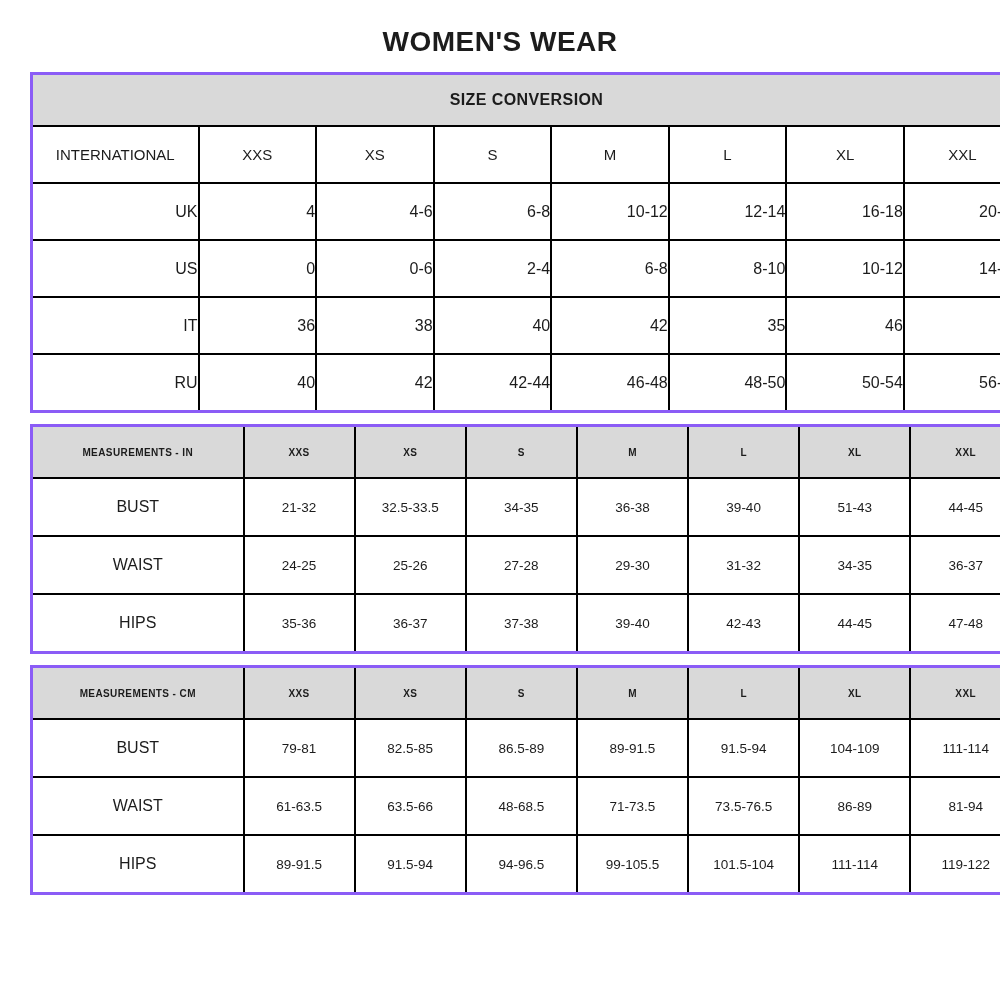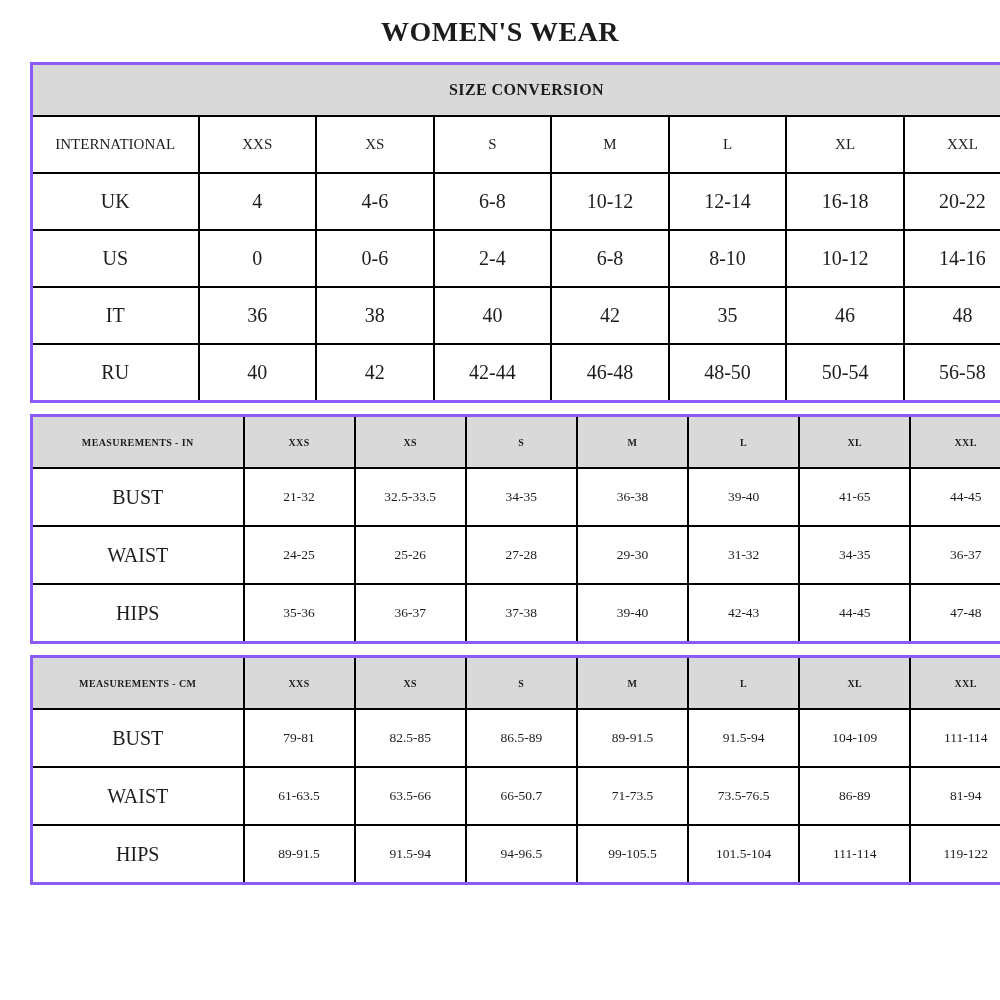--- a/index.html
+++ b/index.html
@@ -6,22 +6,21 @@
     margin: 0;
     padding: 0;
     background: #ffffff;
     width: 1000px;
     font-family: "Liberation Sans", sans-serif;
     color: #1c1c1c;
   }
   .page {
     width: 940px;
     margin: 0 auto;
-    padding-top: 10px;
-    font-family: Liberation Serif, serif;
+    padding-top: 20px;
   }
   .page-title {
     text-align: center;
     font-size: 28px;
     font-weight: 700;
     letter-spacing: 0.5px;
     margin: 6px 0 14px 0;
   }
   table {
     border-collapse: collapse;
@@ -37,26 +36,26 @@
     padding: 0;
     overflow: hidden;
   }
   .ghead {
     background: #d9d9d9;
     font-weight: 700;
     letter-spacing: 0.4px;
   }
   .t1 .hdr-row td   { height: 50px; font-size: 16px; }
   .t1 .cols-row td  { height: 55px; font-size: 15px; }
-  .t1 .data-row td  { height: 55px; font-size: 20px; }
+  .t1 .data-row td  { height: 55px; font-size: 16px; text-align: right; }
   .t1 col.c-label   { width: 167px; }
 
   .tm .hdr-row td   { height: 50px; font-size: 10px; }
   .tm .data-row td  { height: 56px; }
-  .tm .data-row .row-label { font-size: 20px; }
+  .tm .data-row .row-label { font-size: 16px; }
   .tm .data-row .val       { font-size: 13.5px; border-radius: 18px; }
   .tm col.c-label   { width: 212px; }
 </style>
 </head>
 <body>
 
 <div class="page">
 
   <div class="page-title">WOMEN'S WEAR</div>
 
@@ -138,21 +137,21 @@
       <td class="ghead">XL</td>
       <td class="ghead">XXL</td>
     </tr>
     <tr class="data-row">
       <td class="row-label">BUST</td>
       <td class="val">21-32</td>
       <td class="val">32.5-33.5</td>
       <td class="val">34-35</td>
       <td class="val">36-38</td>
       <td class="val">39-40</td>
-      <td class="val">41-65</td>
+      <td class="val">51-43</td>
       <td class="val">44-45</td>
     </tr>
     <tr class="data-row">
       <td class="row-label">WAIST</td>
       <td class="val">24-25</td>
       <td class="val">25-26</td>
       <td class="val">27-28</td>
       <td class="val">29-30</td>
       <td class="val">31-32</td>
       <td class="val">34-35</td>
@@ -194,21 +193,21 @@
       <td class="val">86.5-89</td>
       <td class="val">89-91.5</td>
       <td class="val">91.5-94</td>
       <td class="val">104-109</td>
       <td class="val">111-114</td>
     </tr>
     <tr class="data-row">
       <td class="row-label">WAIST</td>
       <td class="val">61-63.5</td>
       <td class="val">63.5-66</td>
-      <td class="val">66-50.7</td>
+      <td class="val">48-68.5</td>
       <td class="val">71-73.5</td>
       <td class="val">73.5-76.5</td>
       <td class="val">86-89</td>
       <td class="val">81-94</td>
     </tr>
     <tr class="data-row">
       <td class="row-label">HIPS</td>
       <td class="val">89-91.5</td>
       <td class="val">91.5-94</td>
       <td class="val">94-96.5</td>

